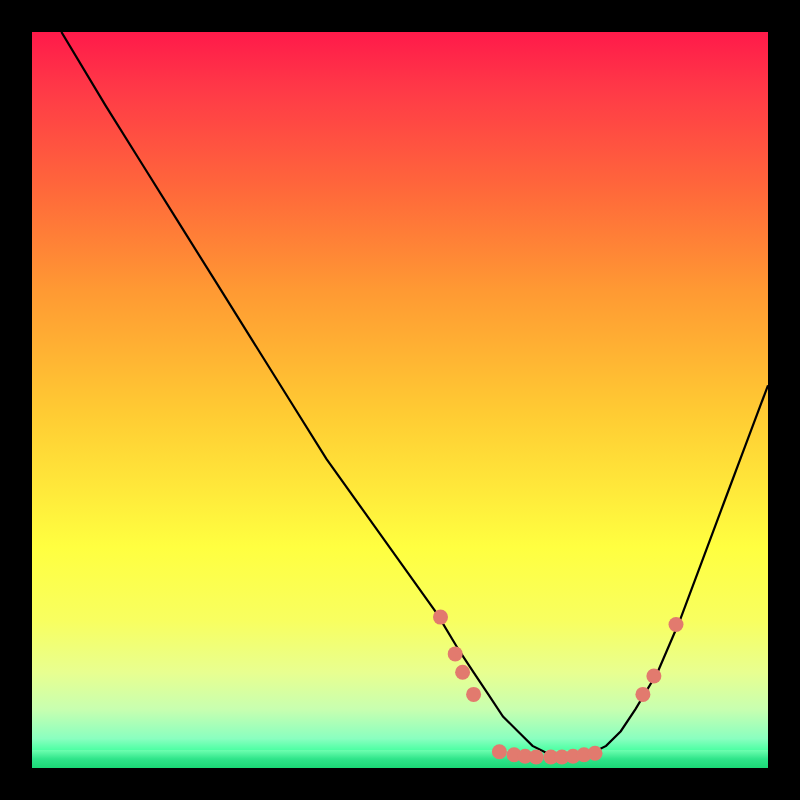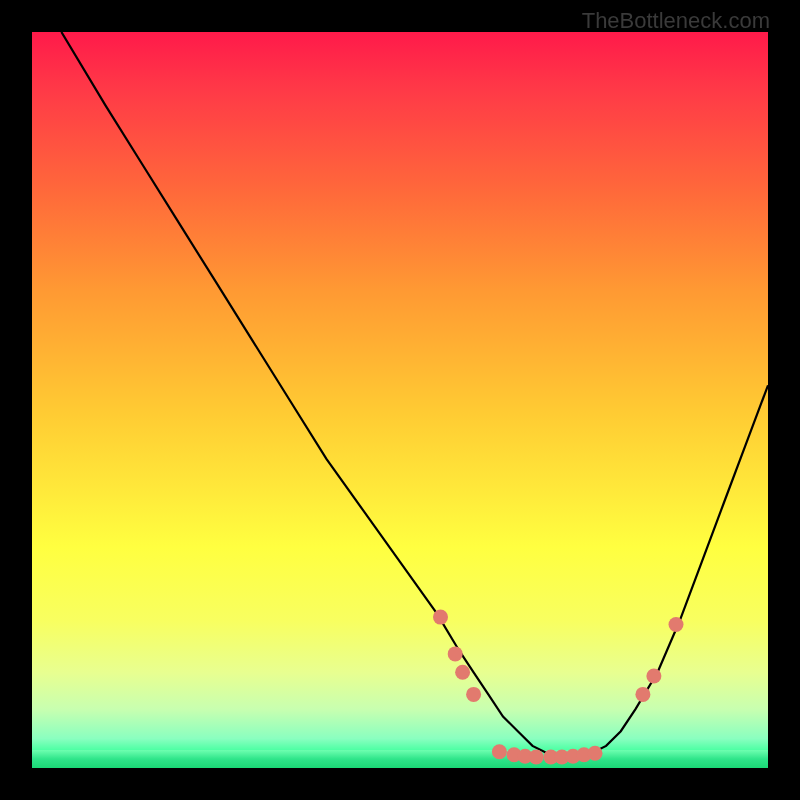--- a/index.html
+++ b/index.html
@@ -66,21 +66,20 @@
     left: 0;
     top: 0;
     width: 100%;
     height: 100%;
   }
 </style>
 </head>
 <body>
 
 <div class="container">
-  <div class="watermark">TheBottleneck.com</div>
   <div class="plot-area">
     <div class="gradient-bg"></div>
     <div class="green-band"></div>
     <svg class="curve" viewBox="0 0 736 736" preserveAspectRatio="none">
       <path id="curve-path" fill="none" stroke="#000" stroke-width="2.2" d="M29.4 0.0 L73.6 73.6 L110.4 132.5 L147.2 191.4 L184.0 250.2 L220.8 309.1 L257.6 368.0 L294.4 426.9 L331.2 478.4 L368.0 529.9 L404.8 581.4 L426.9 618.2 L441.6 640.3 L456.3 662.4 L471.0 684.5 L485.8 699.2 L500.5 713.9 L515.2 721.3 L529.9 725.0 L544.6 725.0 L559.4 721.3 L574.1 713.9 L588.8 699.2 L603.5 677.1 L625.6 640.3 L647.7 588.8 L669.8 529.9 L691.8 471.0 L713.9 412.2 L736.0 353.3 "></path>
       <g id="markers">
           <circle cx="408.5" cy="585.1" r="7.5" fill="#e27a6e"></circle>
           <circle cx="423.2" cy="621.9" r="7.5" fill="#e27a6e"></circle>
           <circle cx="430.6" cy="640.3" r="7.5" fill="#e27a6e"></circle>
           <circle cx="441.6" cy="662.4" r="7.5" fill="#e27a6e"></circle>

